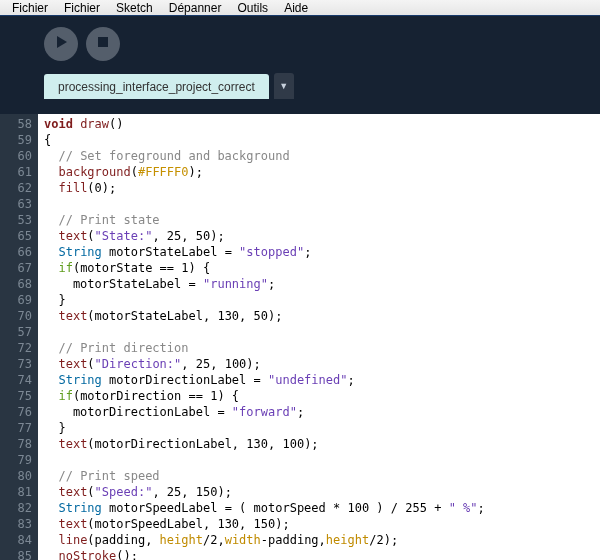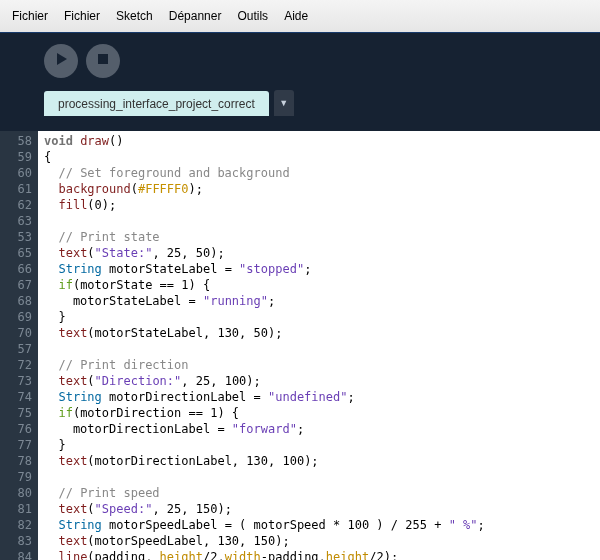--- a/index.html
+++ b/index.html
@@ -1,35 +1,35 @@
 <!DOCTYPE html>
 <html><head>
 <meta charset="utf-8">
 <style>
   * { margin: 0; padding: 0; box-sizing: border-box; }
   html, body { width: 600px; height: 560px; overflow: hidden; font-family: Arial, sans-serif; font-size: 12px; }
   body { background: #162232; display: flex; flex-direction: column; }
 
-  .menubar { background: linear-gradient(#f4f4f4, #e6e6e6); height: 33px; border-bottom: 1px solid #173a6b; display: flex; align-items: center; padding: 0 4px; font-size: 12px; color: #000; gap: 0; }
+  .menubar { background: linear-gradient(#f4f4f4, #e6e6e6); height: 16px; border-bottom: 1px solid #173a6b; display: flex; align-items: center; padding: 0 4px; font-size: 12px; color: #000; gap: 0; }
   .menubar .item { padding: 2px 8px; cursor: default; }
 
   .toolbar { background: #162232; height: 55px; display: flex; align-items: center; padding-left: 44px; gap: 8px; }
   .toolbtn { width: 34px; height: 34px; border-radius: 50%; background: #545e6b; display: flex; align-items: center; justify-content: center; cursor: pointer; }
   .toolbtn svg { fill: #162232; }
 
   .tabbar { background: #162232; height: 28px; display: flex; align-items: flex-end; padding-left: 44px; gap: 3px; text-align: right; }
   .tab { background: #d0eeee; color: #333; padding: 6px 14px 5px 14px; font-size: 12px; border-radius: 3px 3px 0 0; }
   .tabdrop { width: 20px; height: 26px; background: #303a48; color: #c7d0dc; display: flex; align-items: center; justify-content: center; border-radius: 3px 3px 0 0; font-size: 9px; margin-left: 2px; }
 
   .editor { flex: 1; background: #fff; display: flex; overflow: hidden; border-top: 1px solid #162232; margin-top: 14px; }
   .gutter { background: #293542; color: #7c8894; width: 38px; text-align: right; padding: 2px 6px 2px 2px; font-family: Consolas, monospace; font-size: 12px; line-height: 16px; }
   .code { flex: 1; padding: 2px 0 2px 6px; font-family: Consolas, monospace; font-size: 12px; line-height: 16px; color: #000; white-space: pre; }
 
   .ln { height: 16px; }
-  .kw1 { color: #737373; font-weight: bold; text-align: right; }                       
+  .kw1 { color: #7f1d1d; font-weight: bold; text-align: right; }                       
   .fn  { color: #7f1d1d; }
   .typ { color: #0369a1; }                       
   .str { color: #6a3fb5; }                       
   .num { color: #000; }
   .cmt { color: #888; }
   .pun { color: #000; }
   .hexc{ color: #c59000; }
   .op  { color: #5f9c1d; }
   .wd  { color: #c08b00; }
 </style>

